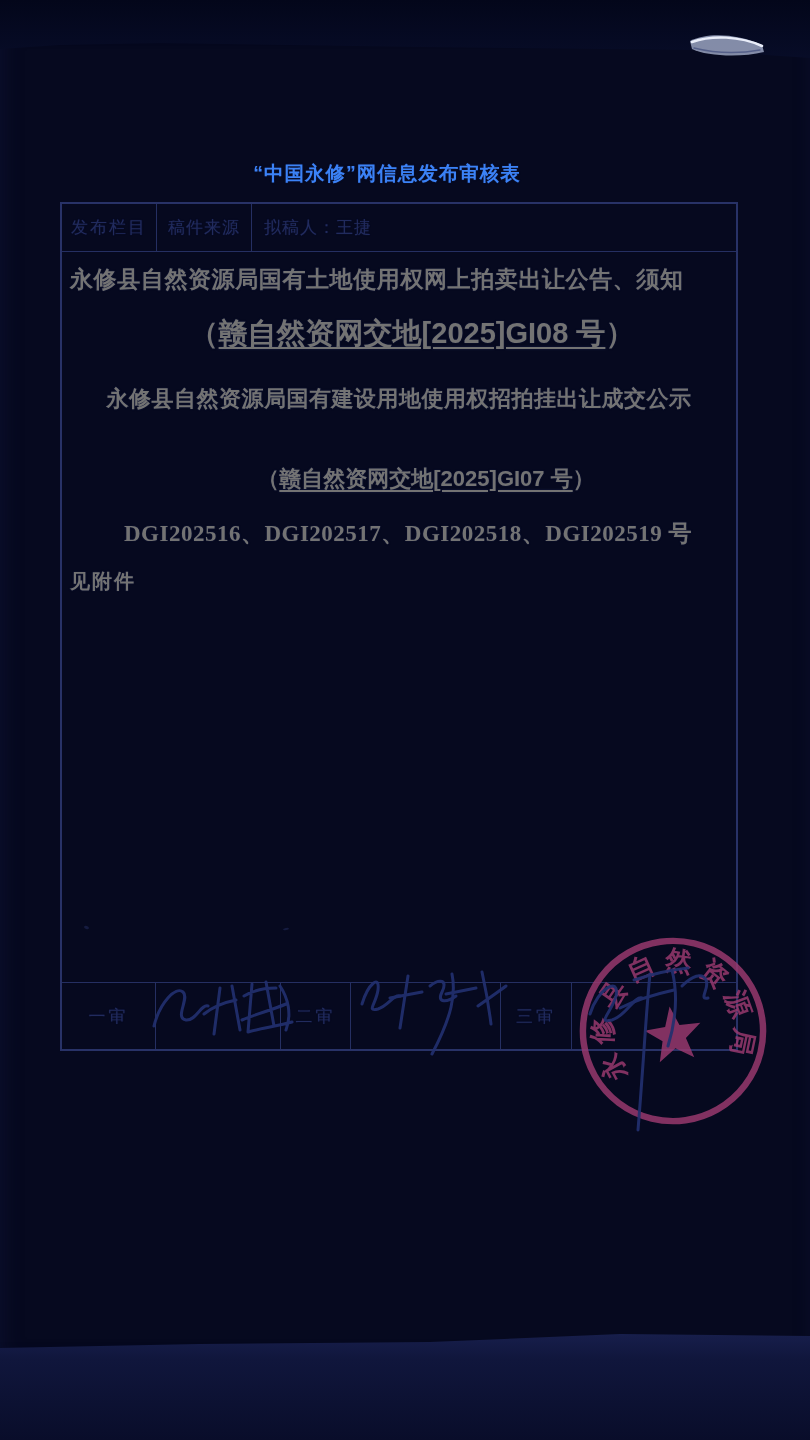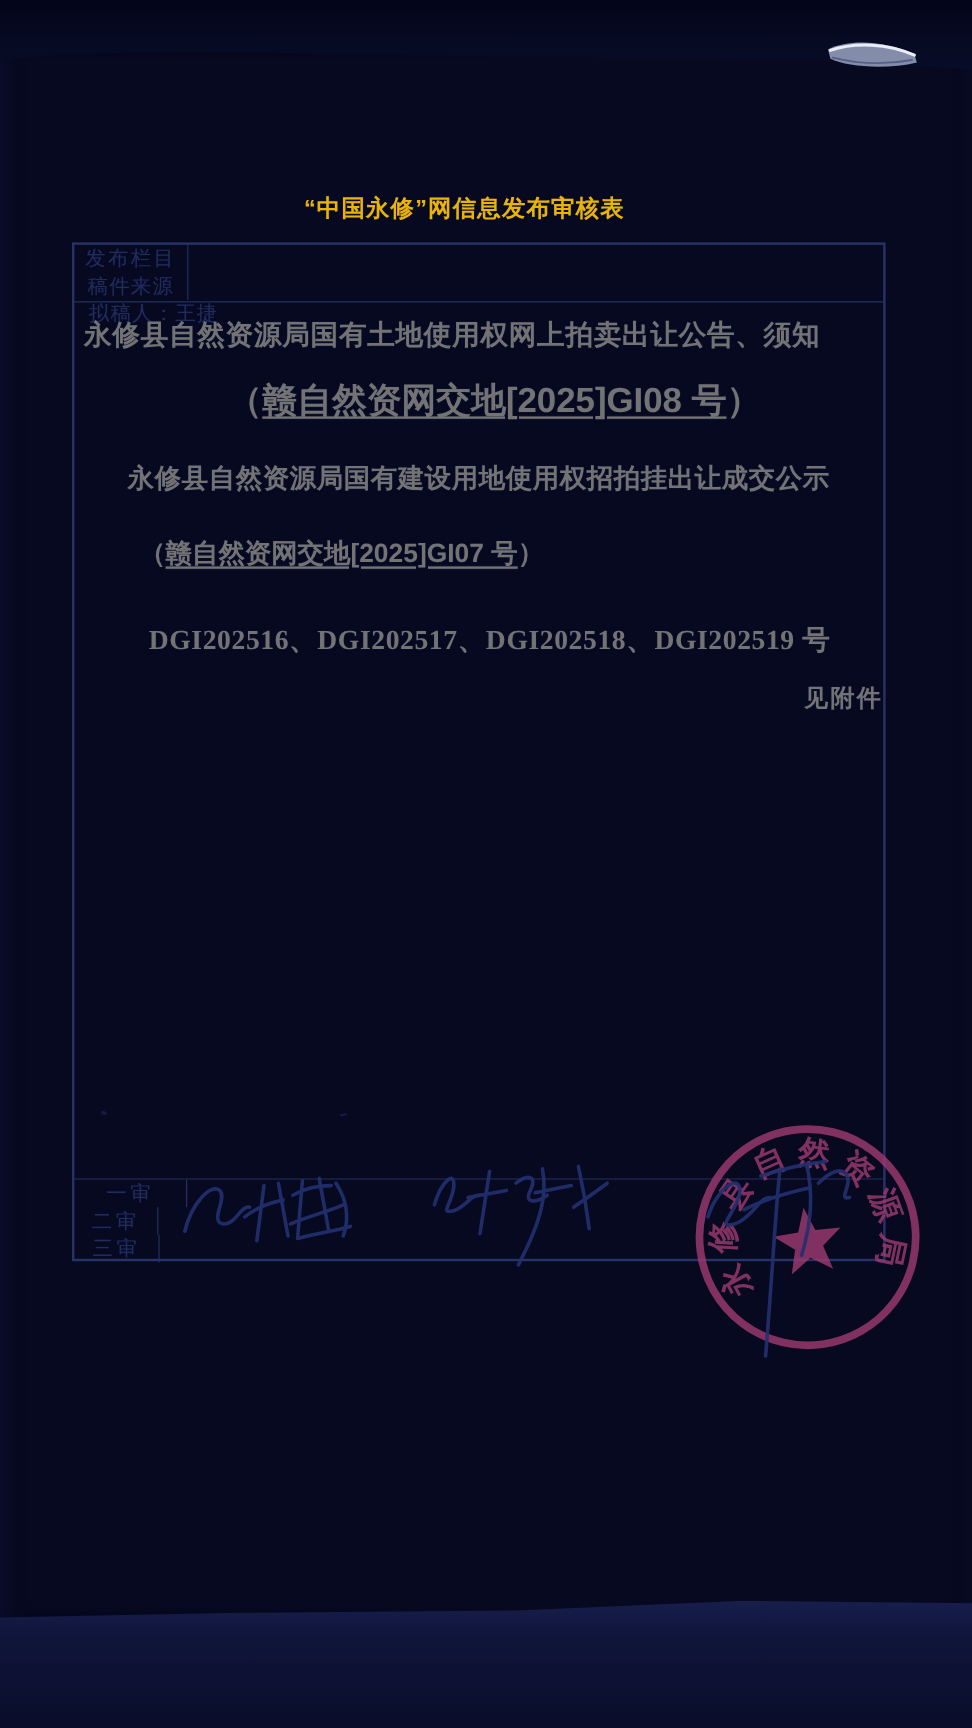--- a/index.html
+++ b/index.html
@@ -13,46 +13,46 @@
         #6e8adb 50%,#6787d8 64%,#6181d3 78%,#6685d6 88%,#7b94dc 95%,#8ka1e2 98%,#8ca1e2 100%);
     box-shadow:inset 14px 0 22px -14px rgba(20,26,70,.45), inset -10px 0 18px -12px rgba(20,26,70,.35);}
   .dark-top{position:absolute;left:0;top:0;width:810px;height:160px;
     background:linear-gradient(180deg,#03061a 0%,#0a1030 60%,#121a42 100%);
     clip-path:polygon(0 0,810px 0,810px 58px,695px 50px,420px 47px,160px 43px,60px 45px,0 49px);}
   .dark-bottom{position:absolute;left:0;top:1316px;width:810px;height:124px;
     background:linear-gradient(180deg,#1c2456 0%,#10163c 35%,#090d2a 100%);
     clip-path:polygon(0 32px,200px 28px,430px 26px,620px 18px,810px 20px,810px 124px,0 124px);}
   .paper-clip-svg{position:absolute;left:686px;top:29px;width:82px;height:34px;}
   .doc-title{position:absolute;left:0;right:0;top:160px;text-align:center;padding-right:36px;
-    font-size:19.5px;font-weight:700;letter-spacing:1px;color:#eab308;
+    font-size:19.5px;font-weight:700;letter-spacing:1px;color:#3b82f6;
     text-shadow:0 0 1.5px rgba(30,40,95,.5);}
   
   .form-table{position:absolute;left:60px;top:202px;width:678px;height:849px;
     border:2px solid rgba(43,54,110,.92);box-sizing:border-box;color:#212b5e;}
-  .row{display:flex;box-sizing:border-box;flex-direction:column;}
+  .row{display:flex;box-sizing:border-box;}
   .cell{box-sizing:border-box;display:flex;align-items:center;
     border-right:1.5px solid rgba(43,54,110,.85);
     text-shadow:0 0 1.2px rgba(30,40,95,.45);}
   .cell:last-child{border-right:none;}
   .header-row{height:48px;border-bottom:1.5px solid rgba(43,54,110,.85);font-size:17px;}
   .hc1{width:95px;justify-content:center;letter-spacing:2px;}
   .hc2{width:230px;padding-left:13px;}
   .hc3{width:95px;justify-content:center;letter-spacing:1px;}
   .hc4{flex:1;padding-left:12px;letter-spacing:1px;}
   .content-cell{position:relative;height:731px;border-bottom:1.5px solid rgba(43,54,110,.85);
     box-sizing:border-box;}
   .bl{position:absolute;left:0;right:0;color:#737373;font-weight:700;
     text-shadow:0 0 1.6px rgba(30,40,95,.5);white-space:nowrap;}
   .line1{top:12px;padding-left:8px;font-size:23px;letter-spacing:0.6px;}
   .line2{top:62px;text-align:center;padding-left:26px;font-size:29px;}
   .line3{top:132px;text-align:center;font-size:22px;letter-spacing:0.5px;}
-  .line4{top:194px;padding-left:54px;font-size:22px;}
+  .line4{top:212px;text-align:center;padding-left:54px;font-size:22px;}
   .line5{top:266px;text-align:center;padding-left:18px;font-size:23px;
     font-family:"Liberation Serif","DejaVu Serif",serif;font-weight:600;letter-spacing:0.5px;}
-  .line6{top:316px;padding-left:8px;font-size:20px;font-weight:700;letter-spacing:2px;text-align:right;}
+  .line6{top:316px;padding-left:8px;font-size:20px;font-weight:700;letter-spacing:2px;}
   .u{text-decoration:underline;text-underline-offset:4px;text-decoration-thickness:1.5px;}
   .review-row{height:66px;font-size:17px;}
   .rc-label{justify-content:center;letter-spacing:3px;text-align:center;}
   .rc1{width:94px;} .rc2{width:125px;} .rc3{width:70px;} .rc4{width:150px;} .rc5{width:71px;} .rc6{flex:1;}
   
   .sig{position:absolute;fill:none;stroke:#22306f;stroke-width:3;stroke-linecap:round;
     stroke-linejoin:round;opacity:.92;}
   .sig1{left:148px;top:976px;width:155px;height:80px;}
   .sig2{left:348px;top:966px;width:165px;height:100px;}
   .sig3{left:578px;top:952px;width:165px;height:195px;z-index:4;}

